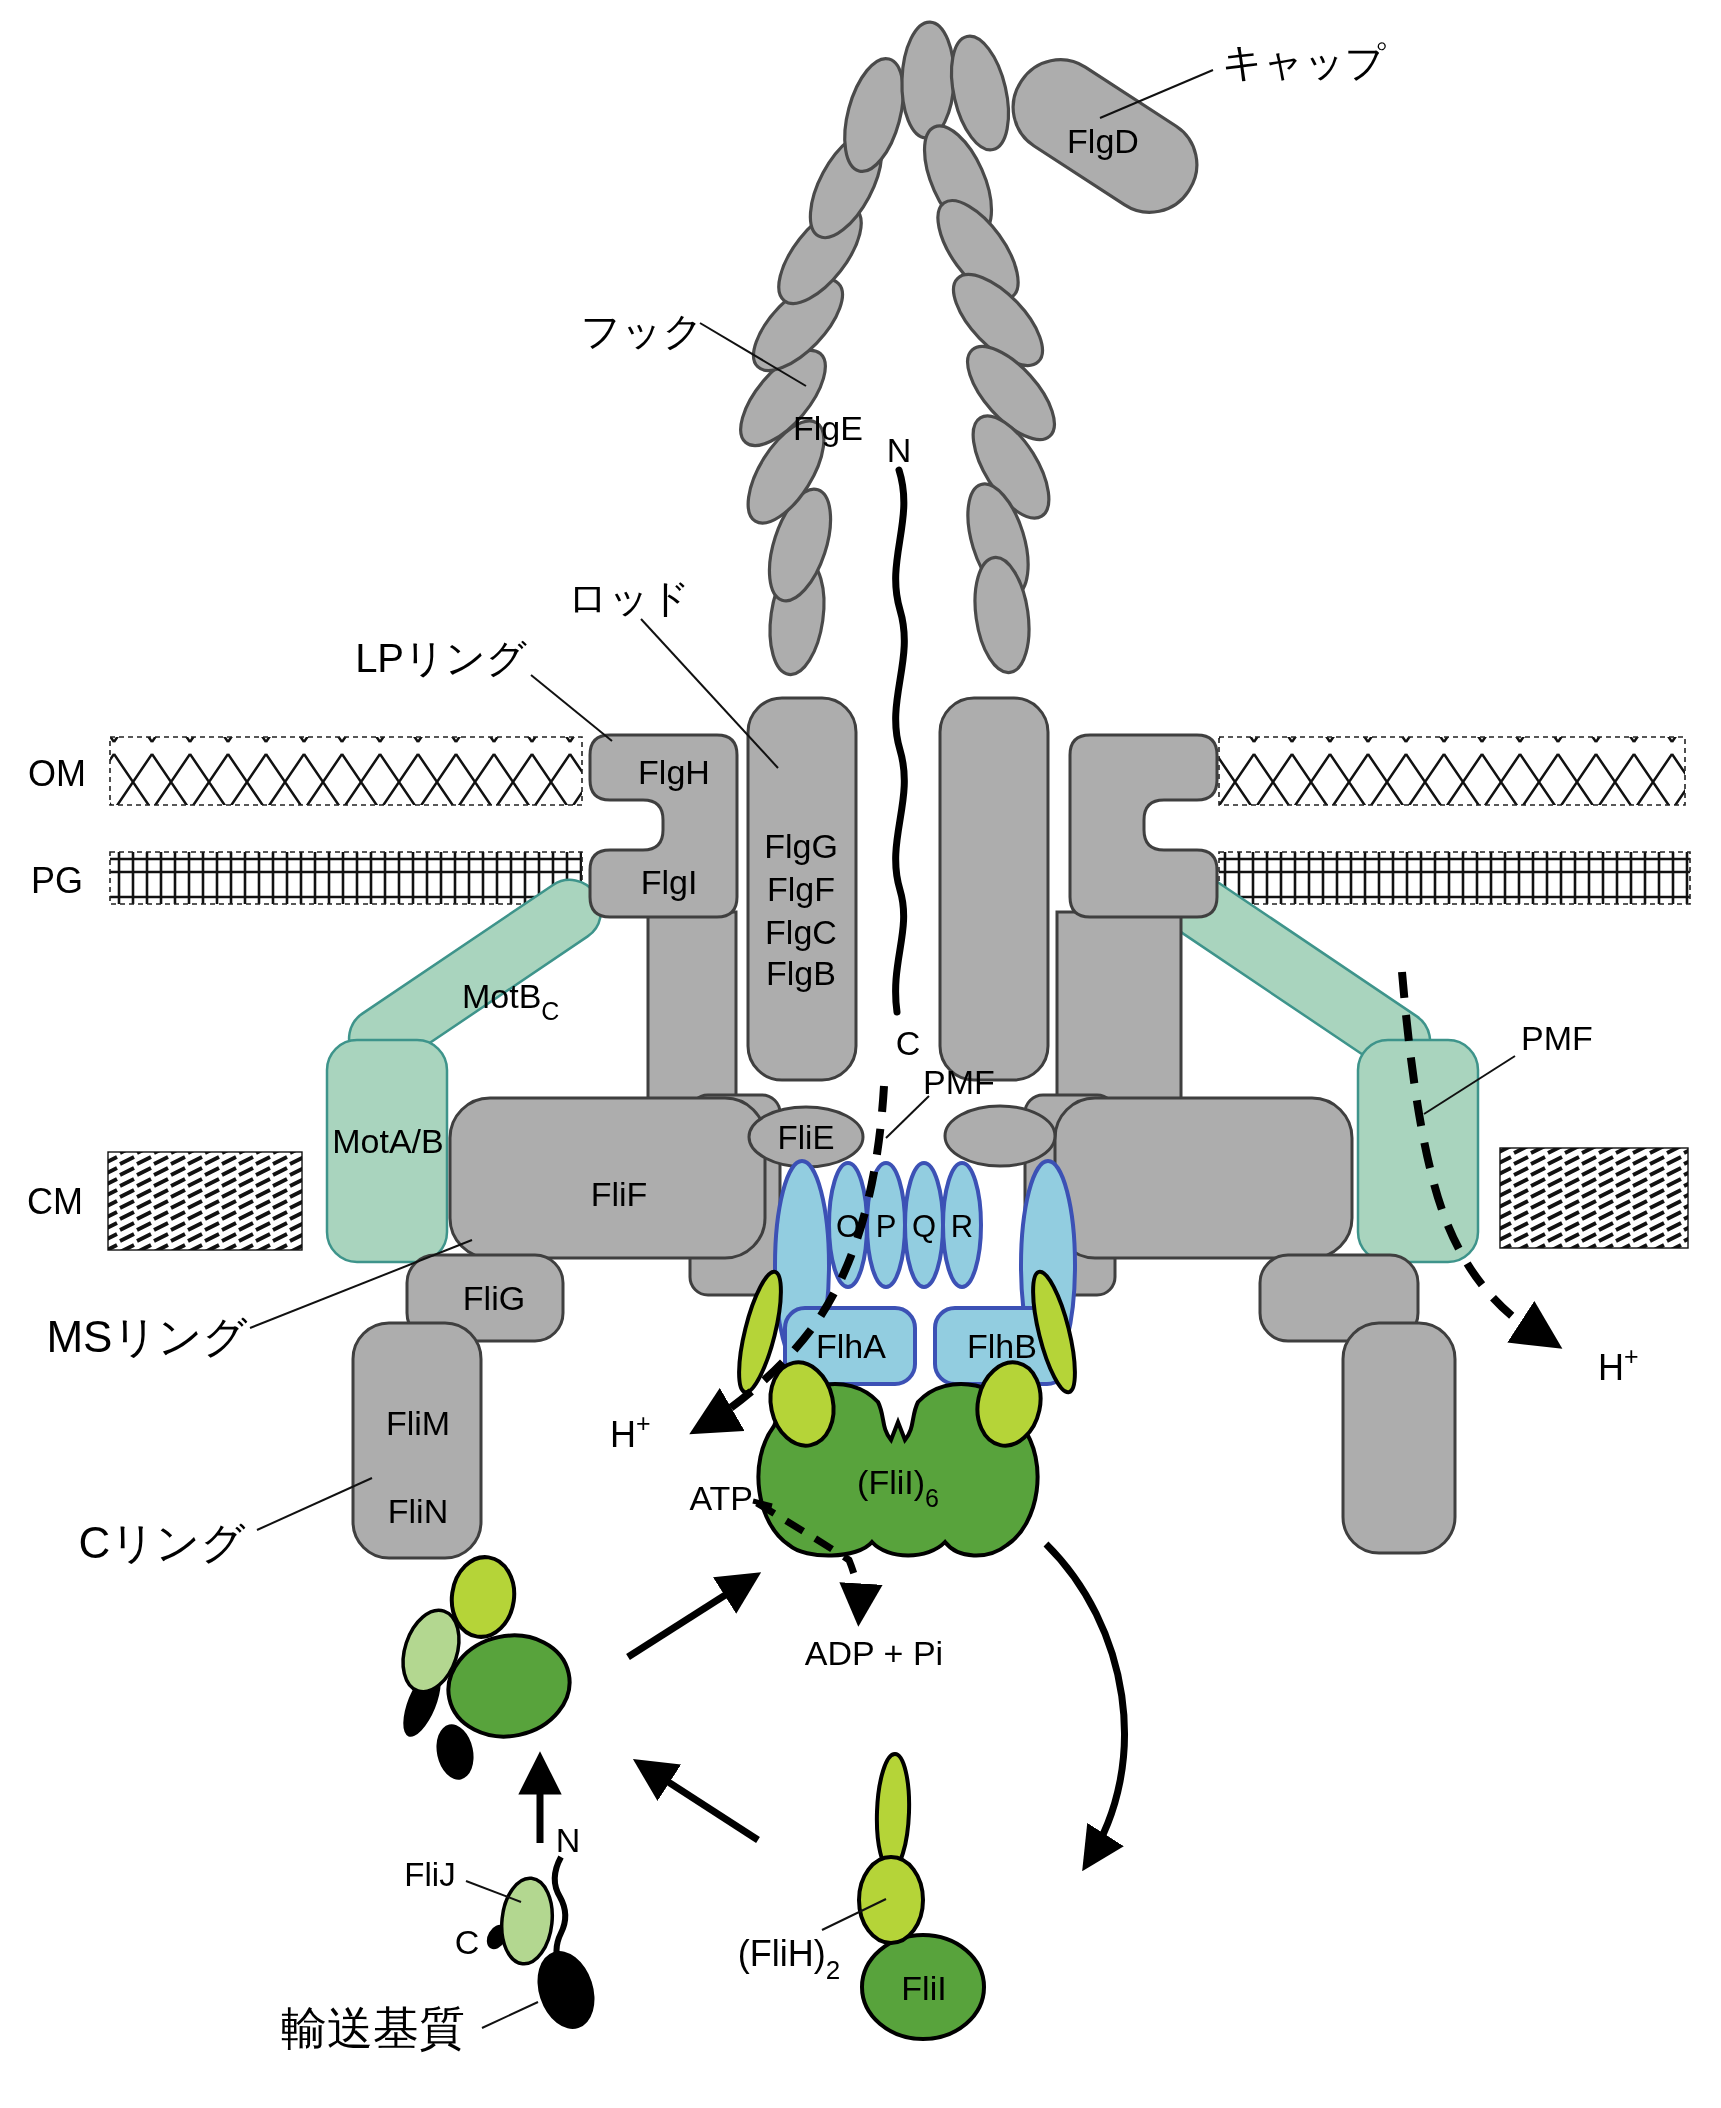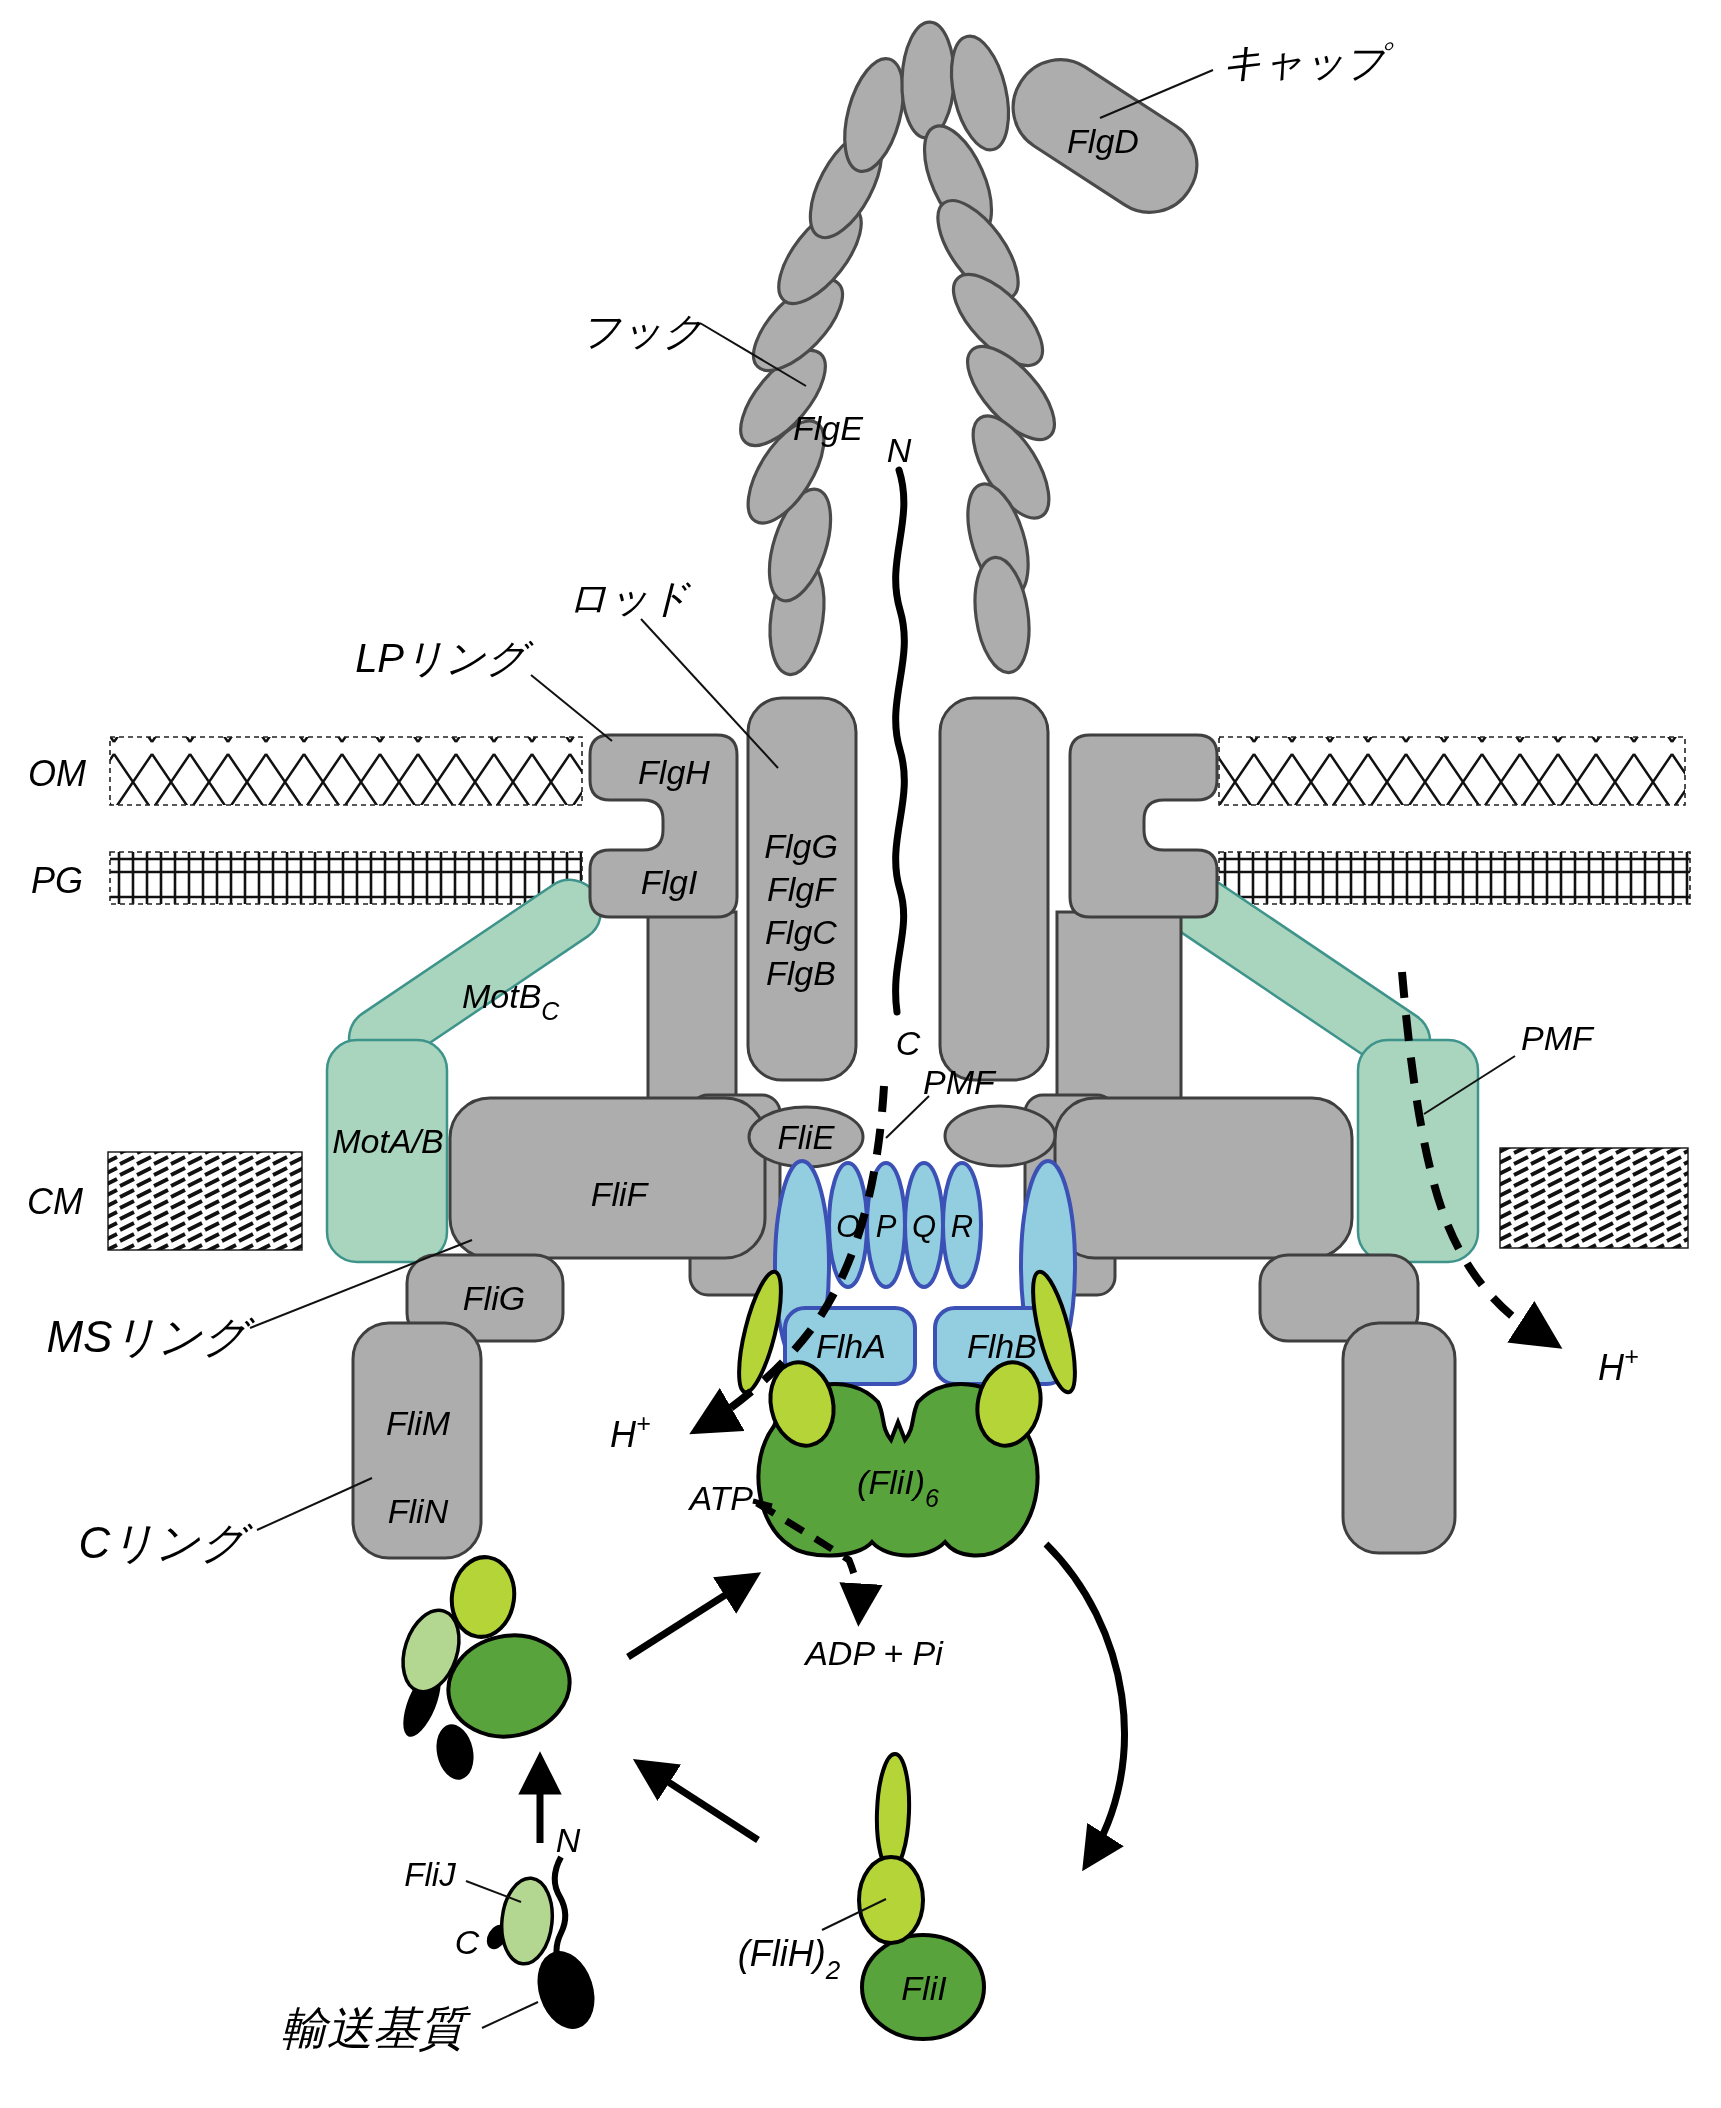--- a/index.html
+++ b/index.html
@@ -1,16 +1,16 @@
 <!DOCTYPE html>
 <html><head>
 <meta charset="utf-8">
 <style>
   html,body{margin:0;padding:0;background:#fff;}
-  .stage{width:1472px;height:2108px;position:relative;background:#fff;font-style:italic;}
+  .stage{width:1472px;height:2108px;position:relative;background:#fff;}
   text,tspan{font-family:"Liberation Sans","DejaVu Sans",sans-serif;fill:#000;}
   .gray{fill:#adadad;stroke:#3f3f3f;stroke-width:3px;}
   .grayb{fill:#adadad;stroke:#4a4a4a;stroke-width:3.2px;}
   .mot{fill:#a9d4be;stroke:#3e948b;stroke-width:2.5px;}
   .blue{fill:#92cde0;stroke:#3c51b5;stroke-width:4px;}
   .lime{fill:#b5d438;stroke:#000;stroke-width:4px;}
   .pale{fill:#b3d790;stroke:#000;stroke-width:3.5px;}
   .dkg{fill:#58a33c;stroke:#000;stroke-width:4px;}
   .blk{fill:#000;stroke:none;}
   .memb{stroke:#222;stroke-width:1.6px;stroke-dasharray:5 4;}

